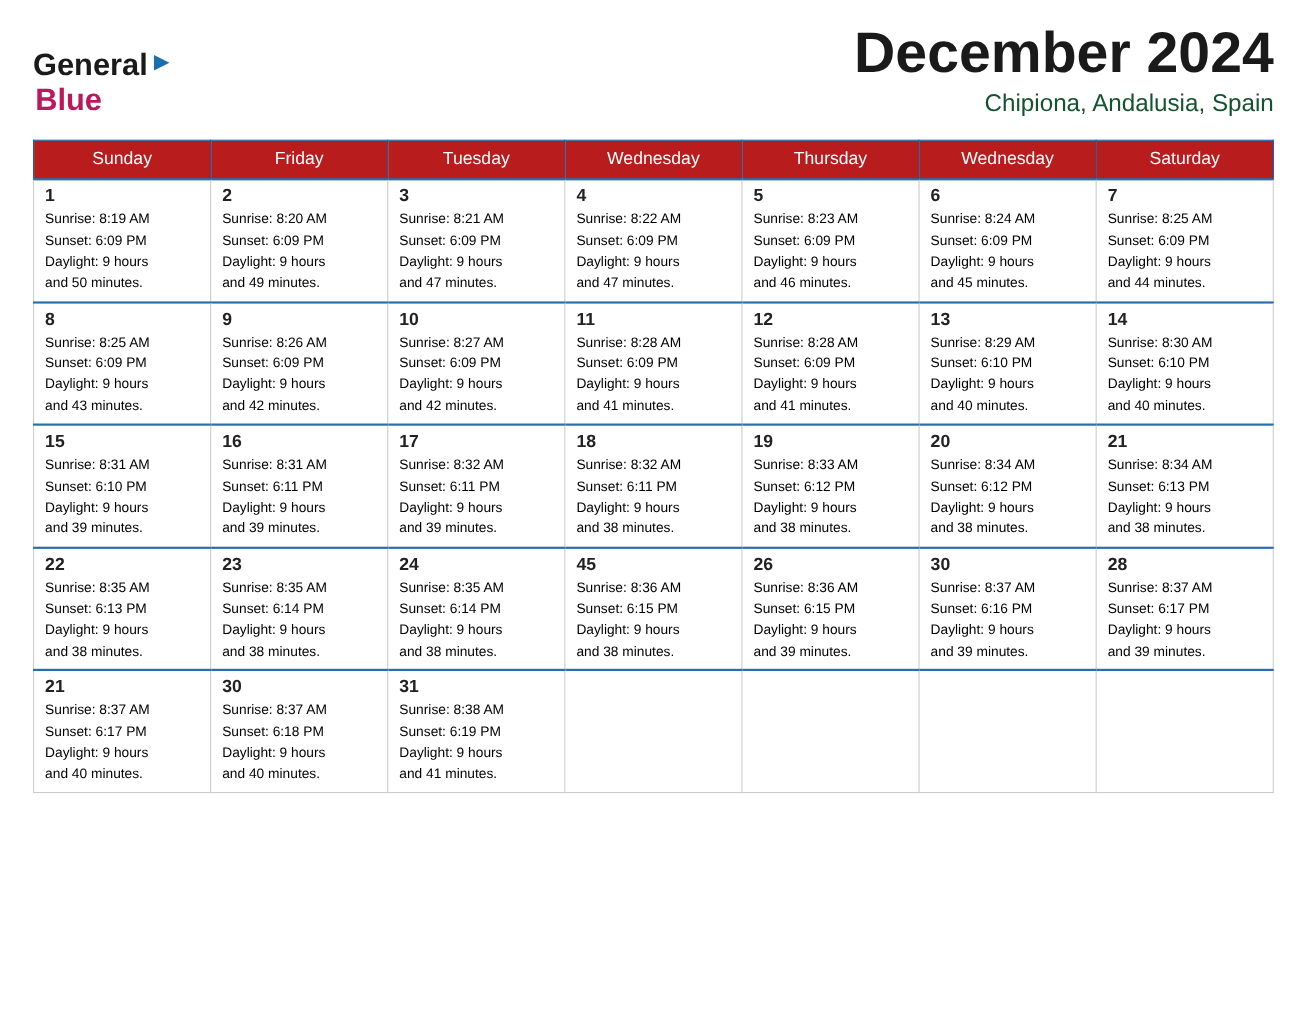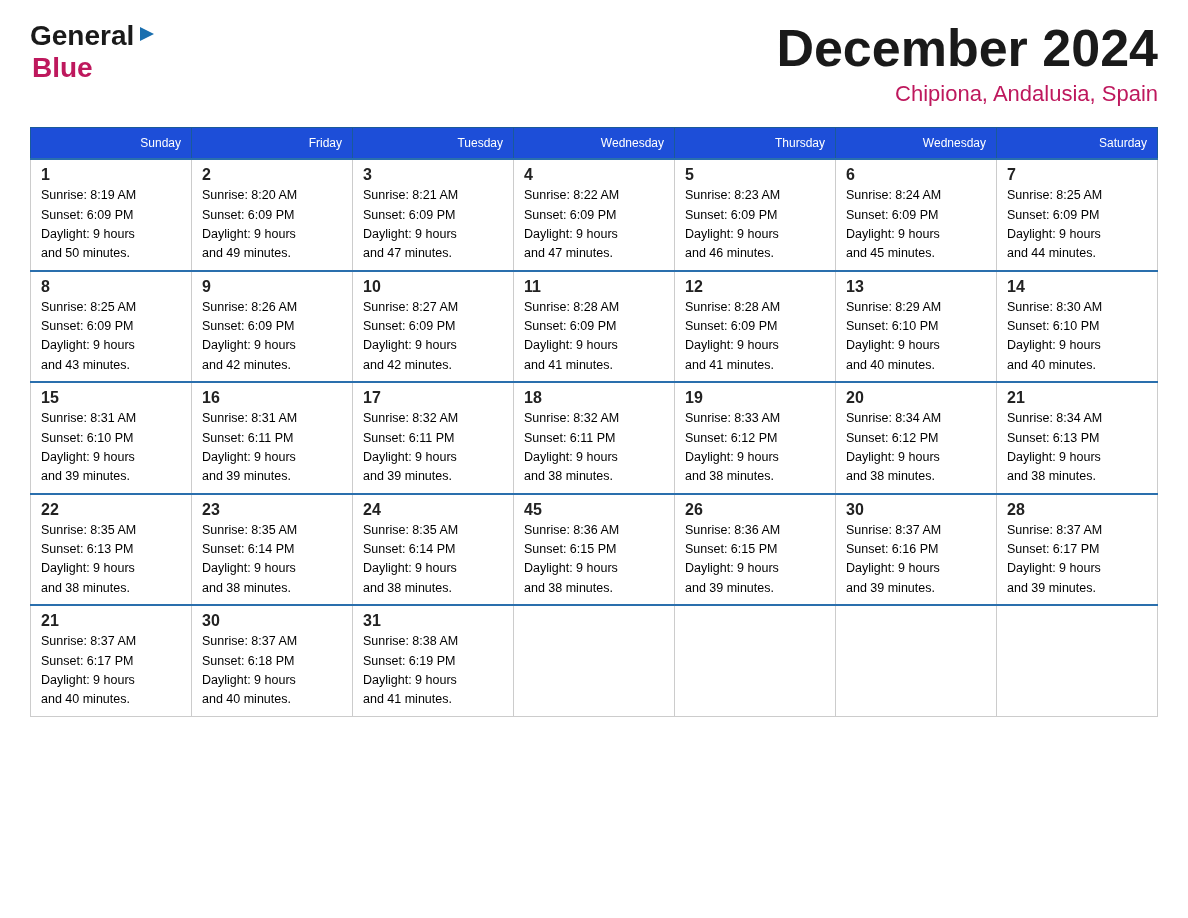--- a/index.html
+++ b/index.html
@@ -6,21 +6,21 @@
     body {
       font-family: Arial, Helvetica, sans-serif;
       background: #fff;
       width: 1188px;
       min-height: 918px;
       padding: 20px 30px;
     }
     .header {
       display: flex;
       justify-content: space-between;
-      align-items: flex-start;
+      align-items: flex-end;
       margin-bottom: 20px;
     }
     .logo {
       display: flex;
       flex-direction: column;
       align-items: flex-start;
     }
     .logo-line {
       display: flex;
       align-items: center;
@@ -29,34 +29,34 @@
       text-align: right;
     }
     .calendar-title {
       font-size: 52px;
       font-weight: bold;
       color: #1a1a1a;
       line-height: 1.1;
     }
     .calendar-subtitle {
       font-size: 22px;
-      color: #be185d;
+      color: #14532d;
       margin-top: 4px;
     }
     .calendar {
       width: 100%;
       border-collapse: collapse;
     }
     .calendar th {
-      background-color: #1d4ed8;
+      background-color: #b91c1c;
       color: #fff;
-      font-size: 12px;
+      font-size: 16px;
       font-weight: normal;
       padding: 8px 10px;
-      text-align: right;
+      text-align: center;
       border: 1px solid #1a5a9a;
     }
     .calendar td {
       vertical-align: top;
       padding: 6px 10px;
       border: 1px solid #ccc;
       border-top: 2px solid #2a6fad;
       font-size: 13px;
       color: #222;
       width: 14.28%;

